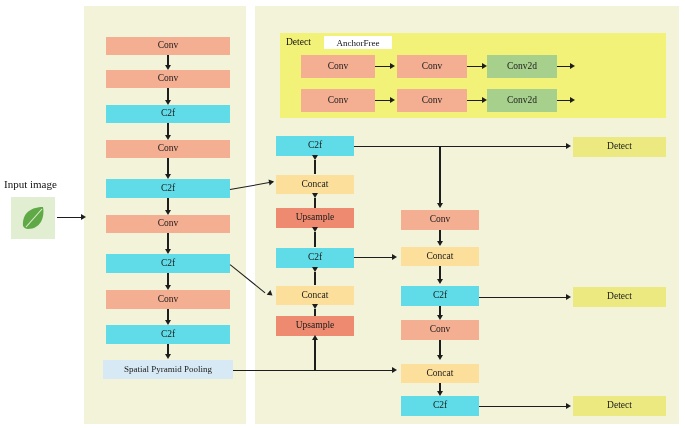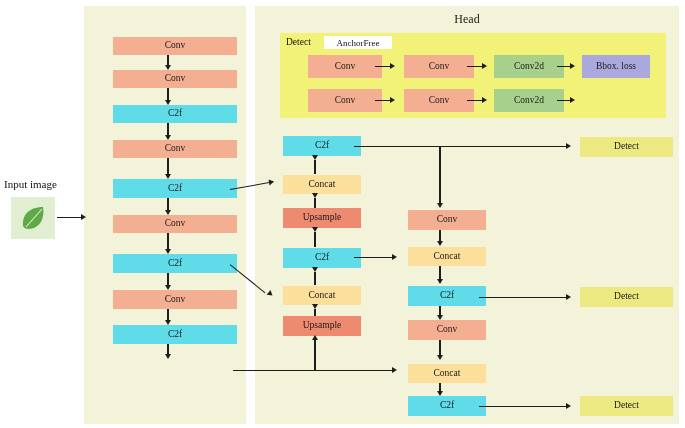--- a/index.html
+++ b/index.html
@@ -1,21 +1,21 @@
 <!DOCTYPE html>
 <html><head>
 <meta charset="utf-8">
 <style>
   html,body{margin:0;padding:0;background:#ffffff;}
   #stage{position:relative;width:685px;height:428px;background:#ffffff;
          font-family:"Liberation Serif", serif;overflow:hidden;}
   .panel{position:absolute;background:#f2f3d8;}
   .panel-title{position:absolute;font-size:12px;color:#1a1a1a;text-align:center;white-space:nowrap;}
   .blk{position:absolute;display:flex;align-items:center;justify-content:center;
-       font-size:9.5px;color:#1a1a1a;white-space:nowrap;line-height:1;margin-left:7px;}
+       font-size:9.5px;color:#1a1a1a;white-space:nowrap;line-height:1;}
   .ln{position:absolute;background:#1d1d1d;}
   .hline{height:1.2px;}
   .vline{width:1.2px;}
   .arrow-d{position:absolute;width:0;height:0;border-left:3.2px solid transparent;
            border-right:3.2px solid transparent;border-top:5px solid #1d1d1d;}
   .arrow-r{position:absolute;width:0;height:0;border-top:3.2px solid transparent;
            border-bottom:3.2px solid transparent;border-left:5px solid #1d1d1d;}
   .diag{position:absolute;transform-origin:0 50%;height:1.3px;background:#1d1d1d;}
   .diag-head{position:absolute;width:0;height:0;border-top:3.4px solid transparent;
              border-bottom:3.4px solid transparent;border-left:5.5px solid #1d1d1d;}
@@ -27,21 +27,20 @@
   .detect-word{position:absolute;font-size:9.5px;color:#111;white-space:nowrap;}
 </style>
 </head>
 <body>
 
 <div id="stage">
 
   <div class="panel" style="left:84px;top:6px;width:162px;height:418px;"></div>
   <div class="panel" style="left:255px;top:6px;width:424px;height:418px;"></div>
 
-  <div class="panel-title" style="left:255px;top:12px;width:424px;">Head</div>
 
   <div id="input-label" style="left:4px;top:178px;">Input image</div>
   <div id="leaf-thumb" style="left:11px;top:197px;width:44px;height:42px;">
     <svg width="30" height="30" viewBox="0 0 30 30">
       <path d="M25 4 C10 4 4 13 5 23 C6 25 8 26 10 26 C22 26 27 15 25 4 Z" fill="#5faa46"></path>
       <path d="M24 6 L8 24" stroke="#e2eed2" stroke-width="1.1" fill="none"></path>
     </svg>
   </div>
   <div class="ln hline" style="left:57px;top:217px;width:26px;"></div>
   <div class="arrow-r" style="left:81px;top:213.8px;"></div>
@@ -75,38 +74,38 @@
   <div class="arrow-d" style="left:164.8px;top:285px;"></div>
 
   <div class="blk" style="left:106px;top:290px;width:124px;height:19px;background:#f4ae92;">Conv</div>
   <div class="ln vline" style="left:167.4px;top:309px;height:14px;"></div>
   <div class="arrow-d" style="left:164.8px;top:320px;"></div>
 
   <div class="blk" style="left:106px;top:325px;width:124px;height:19px;background:#5fdce8;">C2f</div>
   <div class="ln vline" style="left:167.4px;top:344px;height:12px;"></div>
   <div class="arrow-d" style="left:164.8px;top:354px;"></div>
 
+  <div class="blk" style="left:103px;top:360px;width:130px;height:19px;background:#d7e9f4;font-size:9px;">Spatial Pyramid Pooling</div>
 
   <div class="detect-group" style="left:280px;top:33px;width:386px;height:85px;"></div>
   <div class="detect-word" style="left:286px;top:37px;">Detect</div>
   <div class="anchor-free" style="left:324px;top:36px;width:68px;height:13px;">AnchorFree</div>
 
   <div class="blk" style="left:301px;top:55px;width:74px;height:23px;background:#f4ae92;">Conv</div>
   <div class="ln hline" style="left:375px;top:66px;width:18px;"></div>
   <div class="arrow-r" style="left:390px;top:63px;"></div>
 
   <div class="blk" style="left:397px;top:55px;width:70px;height:23px;background:#f4ae92;">Conv</div>
   <div class="ln hline" style="left:467px;top:66px;width:18px;"></div>
   <div class="arrow-r" style="left:482px;top:63px;"></div>
 
   <div class="blk" style="left:487px;top:55px;width:70px;height:23px;background:#a8d08d;">Conv2d</div>
   <div class="ln hline" style="left:557px;top:66px;width:16px;"></div>
   <div class="arrow-r" style="left:570px;top:63px;"></div>
 
-  <div class="blk" style="left:575px;top:55px;width:68px;height:23px;background:#aaa8dd;">Bbox. loss</div>
 
   <div class="blk" style="left:301px;top:89px;width:74px;height:23px;background:#f4ae92;">Conv</div>
   <div class="ln hline" style="left:375px;top:100px;width:18px;"></div>
   <div class="arrow-r" style="left:390px;top:97px;"></div>
 
   <div class="blk" style="left:397px;top:89px;width:70px;height:23px;background:#f4ae92;">Conv</div>
   <div class="ln hline" style="left:467px;top:100px;width:18px;"></div>
   <div class="arrow-r" style="left:482px;top:97px;"></div>
 
   <div class="blk" style="left:487px;top:89px;width:70px;height:23px;background:#a8d08d;">Conv2d</div>

